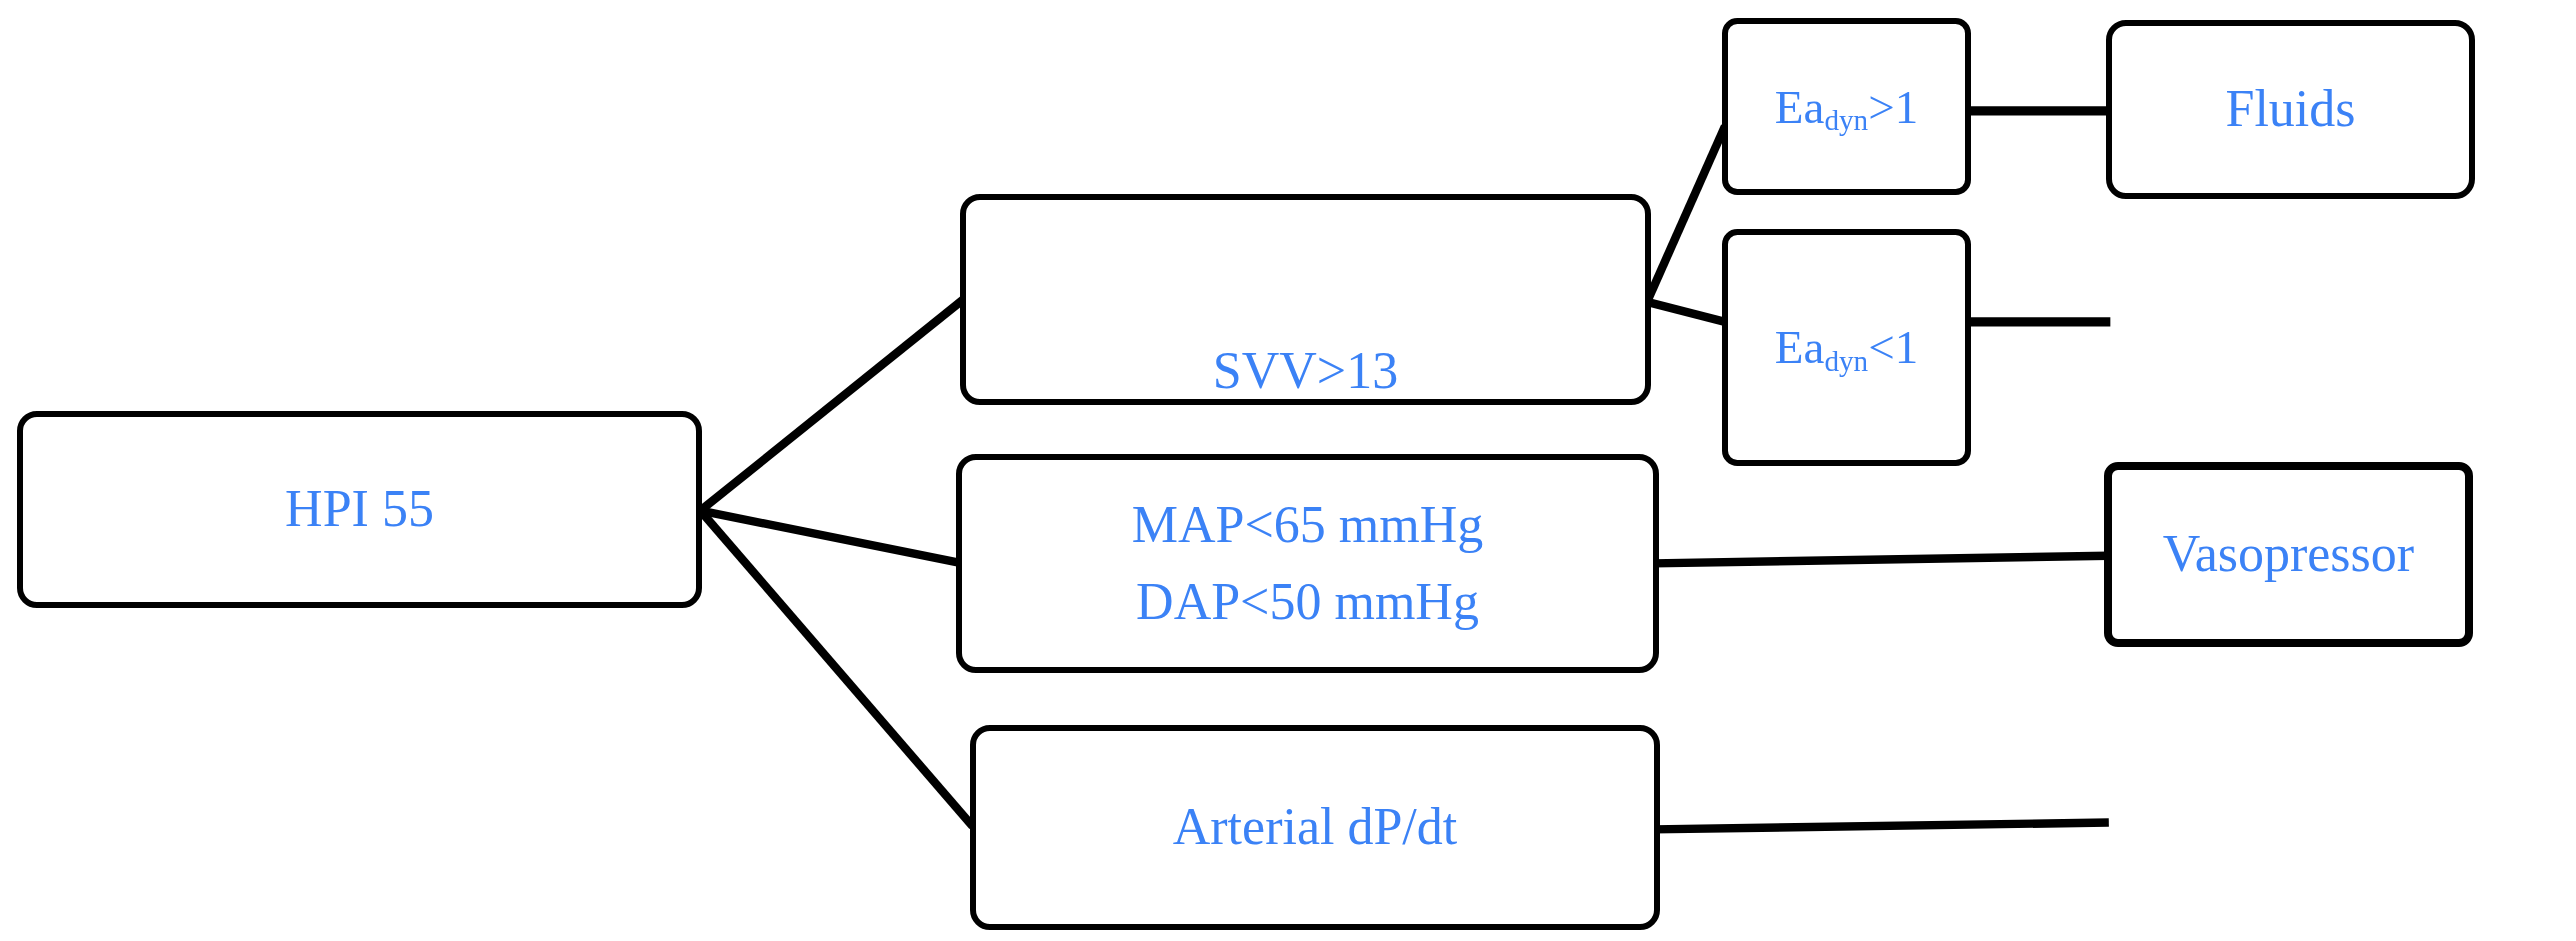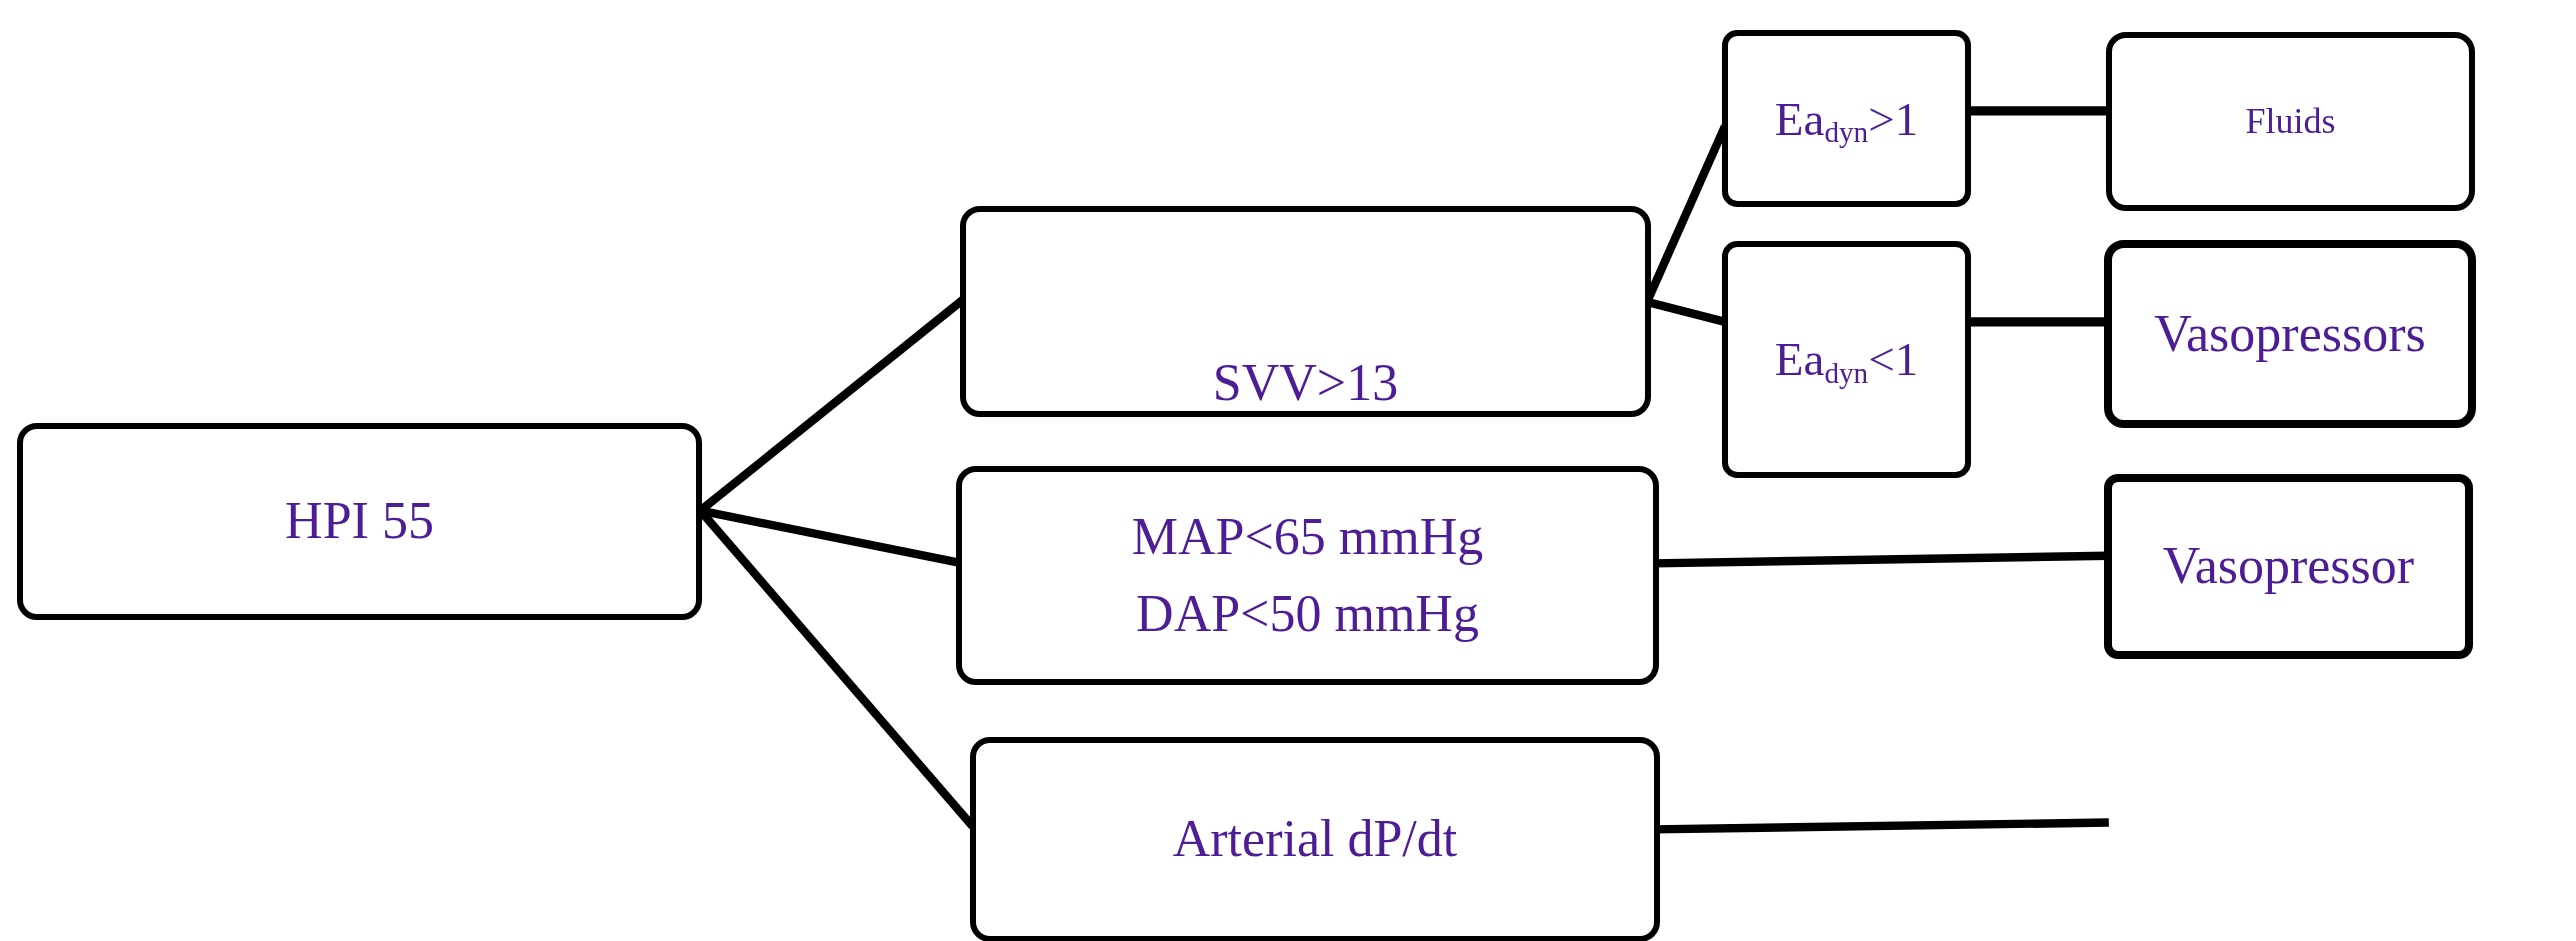--- a/index.html
+++ b/index.html
@@ -27,40 +27,39 @@
     position: absolute;
     box-sizing: border-box;
     background: #ffffff;
     border: 6.9px solid #000000;
     border-radius: 20px;
     display: flex;
     flex-direction: column;
     align-items: center;
     justify-content: center;
     text-align: center;
-    color: #4c1d95;
+    color: #3b82f6;
     line-height: 1.08;
     z-index: 5;
-    margin-top: 12px;
   }
   .node-label {
     display: block;
     white-space: nowrap;
   }
   .n-hpi      { left: 17px;   top: 411px;  width: 685px;  height: 197px; font-size: 52px; }
   .n-svv      { left: 960px; top: 194px;  width: 691px;  height: 211px; font-size: 52px; justify-content: flex-end; }
   .n-mapdap   { left: 956px; top: 454px;  width: 703px;  height: 219px; font-size: 52px;
                 border-width: 6.1px; }
   .n-arterial { left: 970px; top: 725px;  width: 690px;  height: 205px; font-size: 52px;
                 border-width: 6.1px; }
   .n-eagt     { left: 1722px; top: 18.4px;   width: 249px;  height: 177px; font-size: 47px;
                 border-width: 6.1px; border-radius: 15.3px; }
   .n-ealt     { left: 1722px; top: 229px;  width: 249px;  height: 237px; font-size: 47px;
                 border-width: 6.1px; border-radius: 15.3px; }
-  .n-fluids   { left: 2106px; top: 20px;   width: 369px;  height: 179px; font-size: 36px;
+  .n-fluids   { left: 2106px; top: 20px;   width: 369px;  height: 179px; font-size: 52px;
                 border-width: 6.1px; }
   .n-vasos    { left: 2104px; top: 228px;  width: 372px;  height: 188px; font-size: 52px;
                 border-width: 8.4px; }
   .n-vaso     { left: 2104px; top: 462px;  width: 369px;  height: 185px; font-size: 52px;
                 border-width: 8.4px; border-radius: 14px; }
   .n-inotrope { left: 2107px; top: 729px;  width: 365px;  height: 185px; font-size: 52px;
                 border-width: 8.4px; }
   .mapdap-line + .mapdap-line { margin-top: 20px; }
   sub {
     font-size: 0.62em;
@@ -114,23 +113,20 @@
   </div>
 
   <div class="node n-ealt">
     <span class="node-label"><span>Ea</span><sub>dyn</sub><span>&lt;1</span></span>
   </div>
 
   <div class="node n-fluids">
     <span class="node-label">Fluids</span>
   </div>
 
-  <div class="node n-vasos">
-    <span class="node-label">Vasopressors</span>
-  </div>
 
   <div class="node n-vaso">
     <span class="node-label">Vasopressor</span>
   </div>
 
 
 </div>
 
 
 </body></html>

